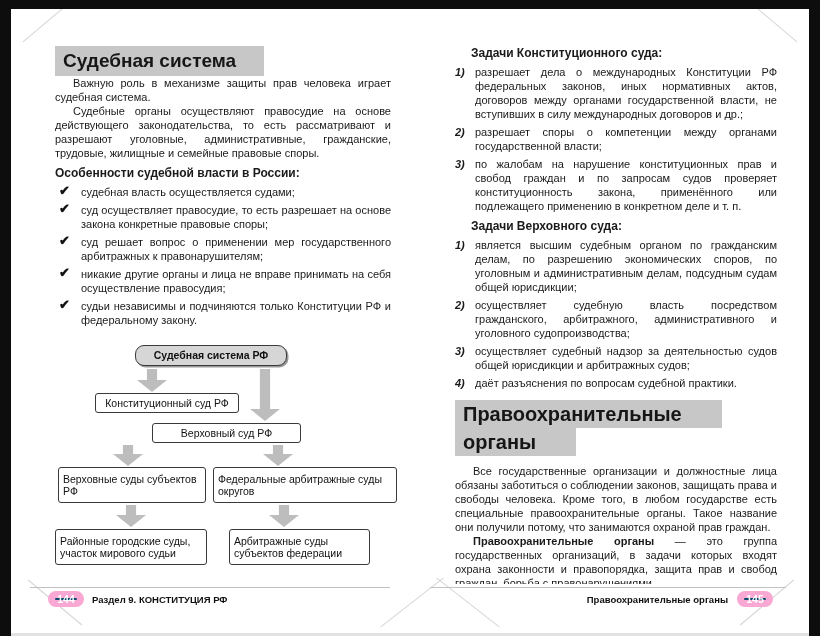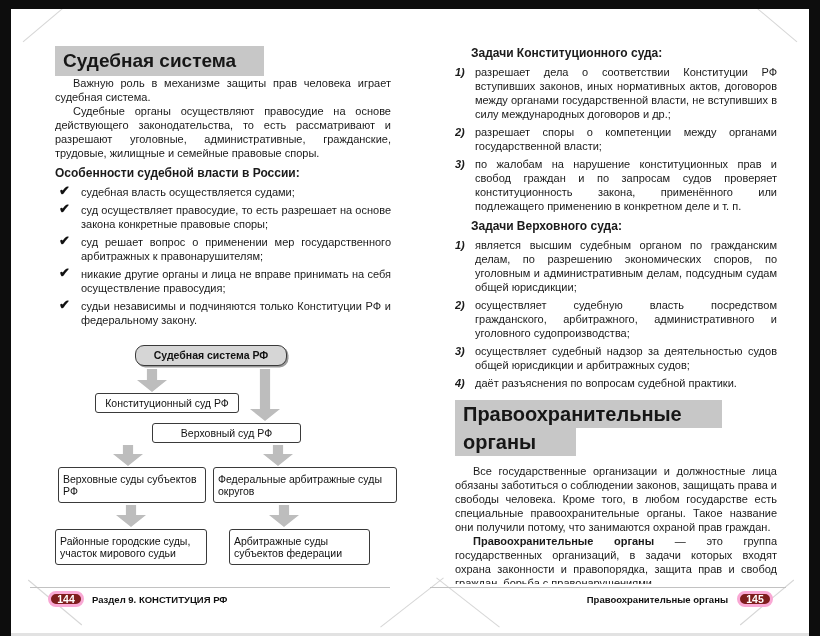--- a/index.html
+++ b/index.html
@@ -36,21 +36,21 @@
   
   .diagram { position:absolute; inset:0; z-index:3; }
   .dbox { position:absolute; border:1px solid #3a3a3a; background:#ffffff; border-radius:3px;
     font-size:10.5px; line-height:12.5px; display:flex; align-items:center; justify-content:center;
     text-align:left; padding:2px 4px; color:#111; }
   .dbox-root { background:#d6d6d6; font-weight:bold; border-radius:9px; box-shadow:1.5px 1.5px 0 #9a9a9a; }
   .barrow { position:absolute; background:#bdbdbd; width:30px;
     clip-path:polygon(33% 0, 67% 0, 67% calc(100% - 12px), 100% calc(100% - 12px), 50% 100%, 0 calc(100% - 12px), 33% calc(100% - 12px)); }
   
   .footer-line { position:absolute; top:587px; height:1px; background:#c2c2c2; z-index:2; }
-  .badge { position:absolute; top:591px; width:36px; height:16px; background:#7f1d1d; border:3px solid #f9a8d4;
+  .badge { position:absolute; top:591px; width:36px; height:16px; background:#0c4a6e; border:7px solid #f9a8d4;
     border-radius:9px; color:#ffffff; font-weight:bold; font-size:10.5px;
     display:flex; align-items:center; justify-content:center; z-index:4; }
   .footer-label { position:absolute; top:594px; font-size:9.5px; font-weight:bold; color:#111; z-index:4; }
 </style>
 </head>
 <body>
 
 <div class="edge edge-top"></div>
 <div class="edge edge-left"></div>
 <div class="edge edge-right"></div>
@@ -113,21 +113,21 @@
 
   <div class="dbox" style="left:55px; top:529px; width:152px; height:36px;">Районные городские суды, участок мирового судьи</div>
   <div class="dbox" style="left:229px; top:529px; width:141px; height:36px;">Арбитражные суды субъектов федерации</div>
 </div>
 
 <div class="col col-right">
   <div class="subhead ind" style="margin-top:0;">Задачи Конституционного суда:</div>
 
   <div class="num-item">
     <span class="num">1)</span>
-    <span>разрешает дела о соответствии Конституции РФ вступивших законов, иных нормативных актов, договоров между органами государственной власти, не вступивших в силу международных договоров и др.;</span>
+    <span>разрешает дела о международных Конституции РФ федеральных законов, иных нормативных актов, договоров между органами государственной власти, не вступивших в силу международных договоров и др.;</span>
   </div>
   <div class="num-item">
     <span class="num">2)</span>
     <span>разрешает споры о компетенции между органами государственной власти;</span>
   </div>
   <div class="num-item">
     <span class="num">3)</span>
     <span>по жалобам на нарушение конституционных прав и свобод граждан и по запросам судов проверяет конституционность закона, применённого или подлежащего применению в конкретном деле и т. п.</span>
   </div>
 

